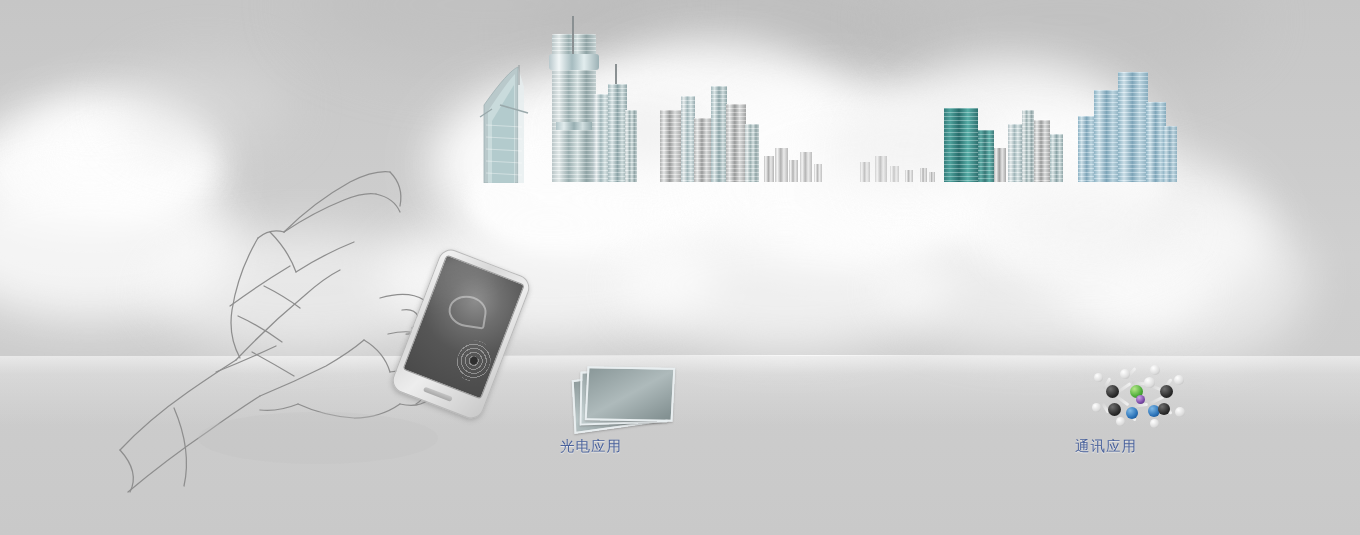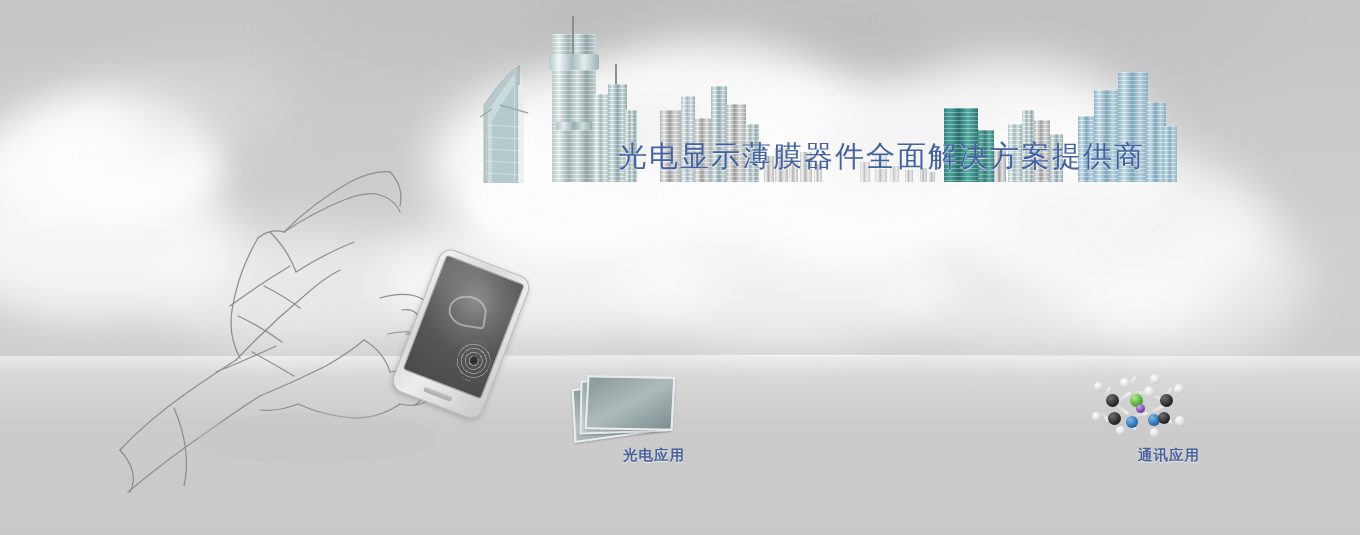--- a/index.html
+++ b/index.html
@@ -104,21 +104,21 @@
   .teal{background:linear-gradient(to right,#2f7e7c 0%,#4aa6a0 18%,#1f6a69 44%,#54b2ab 70%,#276f6e 100%);}
   .blue{background:linear-gradient(to right,#8fb8cc 0%,#d6e9f2 20%,#7fa9bf 48%,#c2dce8 72%,#88b0c4 100%);}
   .silver{background:linear-gradient(to right,#b5b5b5 0%,#f2f2f2 18%,#9d9d9d 44%,#e6e6e6 68%,#a7a7a7 100%);}
 
   .floors{position:absolute;inset:0;
     background:repeating-linear-gradient(to bottom,rgba(255,255,255,.34) 0 1px,rgba(110,125,125,.10) 1px 4px);}
   .antenna{position:absolute;width:2px;background:#8a9092;}
 
   
   .apps{position:absolute;left:560px;top:355px;width:640px;height:110px;}
-  .app{position:absolute;top:13px;width:125px;height:110px;text-align:right;font-weight:bold;}
+  .app{position:absolute;top:4px;width:125px;height:110px;text-align:left;}
   .app .icon{position:relative;width:125px;height:72px;margin:0 auto;}
   .app .lbl{
     margin-top:6px;font-size:14.5px;color:#4a629c;letter-spacing:1px;
     text-shadow:0 1px 1px rgba(255,255,255,.7);
   }
 
   
   .sheets{position:absolute;left:50%;top:6px;transform:translateX(-50%);width:100px;height:62px;}
   .sheet{
     position:absolute;width:84px;height:50px;
@@ -413,21 +413,20 @@
       <div class="body"></div>
       <div class="screen">
         <div class="glare"></div>
         <div class="swirl"></div>
         <div class="ripple"></div>
       </div>
       <div class="speaker"></div>
     </div>
   </div>
 
-  <div class="headline">光电显示薄膜器件全面解决方案提供商</div>
 
   <div class="apps">
 
     <div class="app" style="left:0px;">
       <div class="icon">
         <div class="sheets">
           <div class="sheet s1"></div>
           <div class="sheet s2"></div>
           <div class="sheet s3"></div>
         </div>

